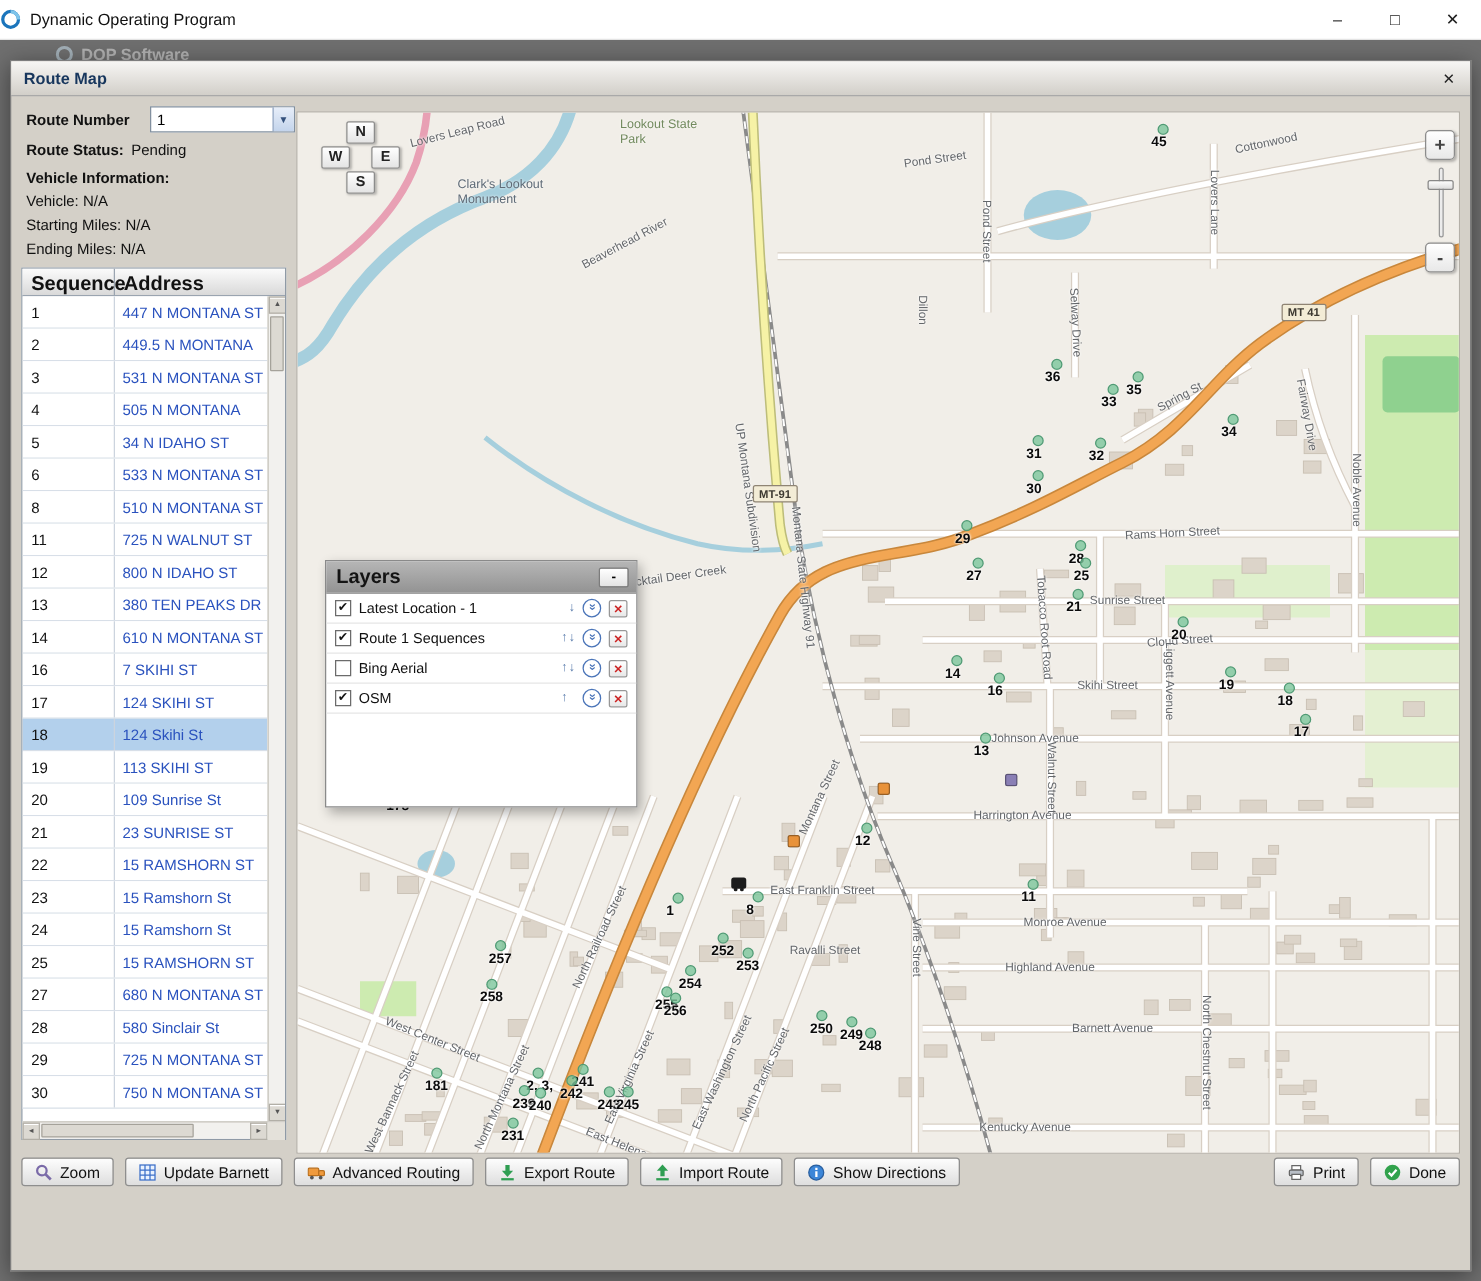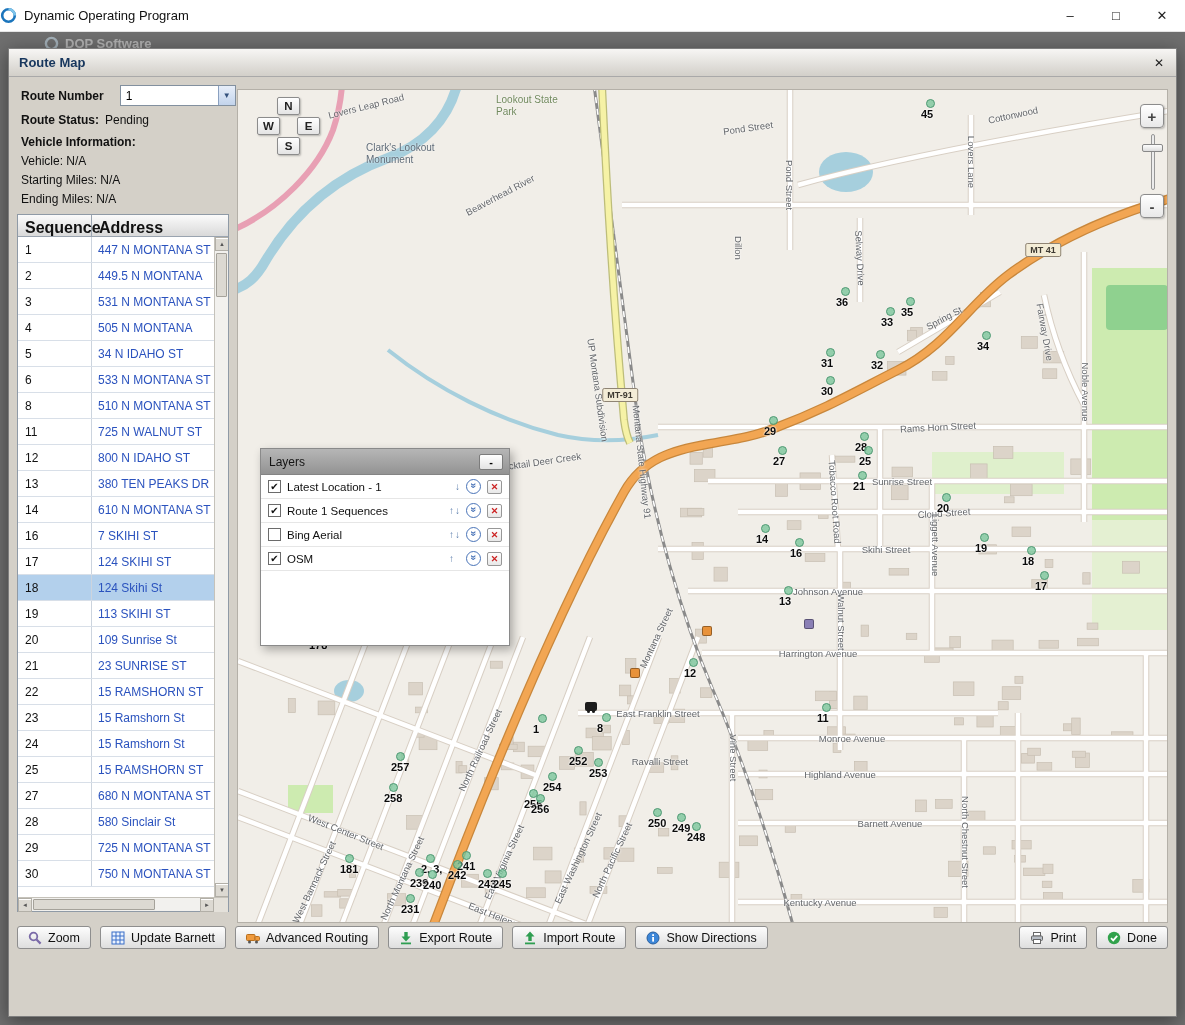--- a/index.html
+++ b/index.html
@@ -61,21 +61,21 @@
   .vehicle{position:absolute;width:12px;height:9px;background:#1c1c1c;border-radius:2px}
   .vehicle:after{content:"";position:absolute;left:2px;bottom:-2px;width:3px;height:3px;background:#1c1c1c;border-radius:50%;box-shadow:5px 0 0 #1c1c1c}
   
   .cbtn{position:absolute;width:23px;height:18px;background:linear-gradient(#fff,#e4e4e4);border:1px solid #8c8c8c;border-radius:2px;font-size:11.5px;font-weight:bold;color:#222;display:flex;align-items:center;justify-content:center;box-shadow:1px 1px 2px rgba(0,0,0,.25)}
   .zbtn{position:absolute;width:24px;height:24px;background:linear-gradient(#fff,#e8e8e8);border:1px solid #8c8c8c;border-radius:4px;font-size:15px;font-weight:bold;color:#444;display:flex;align-items:center;justify-content:center;box-shadow:1px 1px 2px rgba(0,0,0,.25)}
   .ztrack{position:absolute;left:913px;top:44px;width:4px;height:56px;background:#ececec;border:1px solid #979797;border-radius:2px}
   .zhandle{position:absolute;left:904px;top:54px;width:21px;height:8px;background:linear-gradient(#fdfdfd,#ddd);border:1px solid #888;border-radius:2px}
   
   .layers{position:absolute;left:22px;top:358px;width:250px;height:198px;background:#fff;border:1px solid #8a8a8a;box-shadow:3px 4px 9px rgba(0,0,0,.3)}
   .layers-hdr{height:26px;background:linear-gradient(#b6b6b6,#939393);border-bottom:1px solid #848484;display:flex;align-items:center;justify-content:space-between;padding:0 6px 0 8px}
-  .layers-title{font-size:12px;font-weight:normal;color:#141414}
+  .layers-title{font-size:16px;font-weight:bold;color:#141414}
   .layers-min{width:24px;height:16px;background:linear-gradient(#fff,#e3e3e3);border:1px solid #7c7c7c;border-radius:2px;font-size:11px;font-weight:bold;display:flex;align-items:center;justify-content:center}
   .lrow{display:flex;align-items:center;gap:6px;height:24px;padding:0 7px;border-bottom:1px solid #e6e6e6;font-size:11.5px;color:#111}
   .cb{width:13px;height:13px;background:#fff;border:1px solid #6b6b6b;font-size:10px;line-height:11px;text-align:center;color:#111;flex:0 0 auto}
   .llabel{flex:1;white-space:nowrap;overflow:hidden}
   .arrows{width:22px;display:flex;justify-content:flex-end;gap:1px;font-size:10px;font-weight:bold;color:#5a7cac}
   .chev{width:15px;height:15px;border:1.5px solid #4a74b8;border-radius:50%;color:#4a74b8;font-size:10px;font-weight:bold;display:flex;align-items:center;justify-content:center;flex:0 0 auto}
   .chev span{transform:rotate(90deg);display:block;margin-top:-2px}
   .xbtn{width:15px;height:14px;background:linear-gradient(#fff,#e8e8e8);border:1px solid #979797;border-radius:2px;color:#c22;font-size:9px;font-weight:bold;display:flex;align-items:center;justify-content:center;flex:0 0 auto}
   
   .toolbar{position:absolute;left:8px;right:8px;top:877px;height:24px;display:flex}

